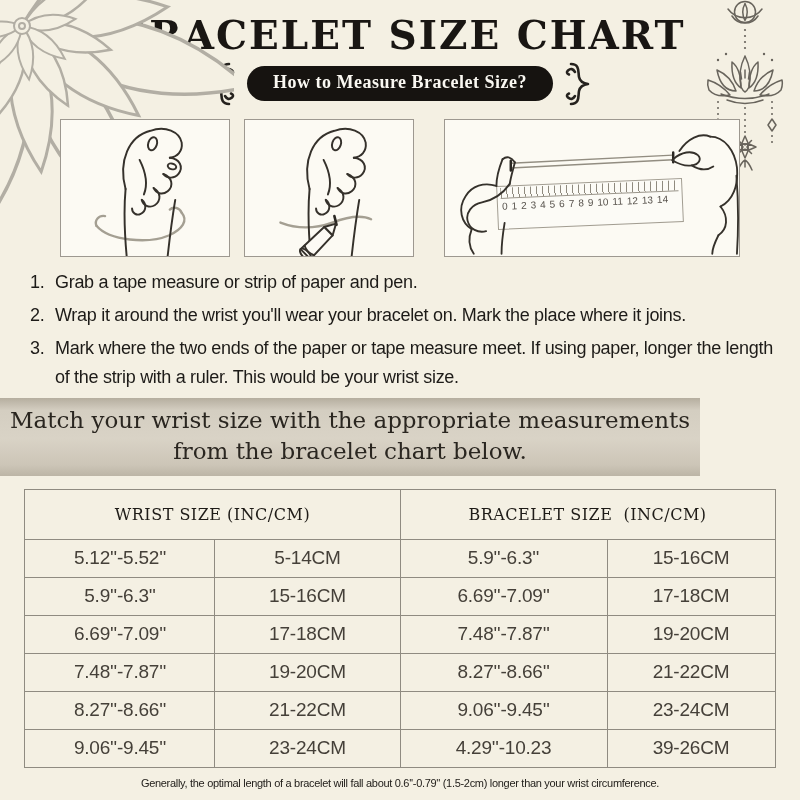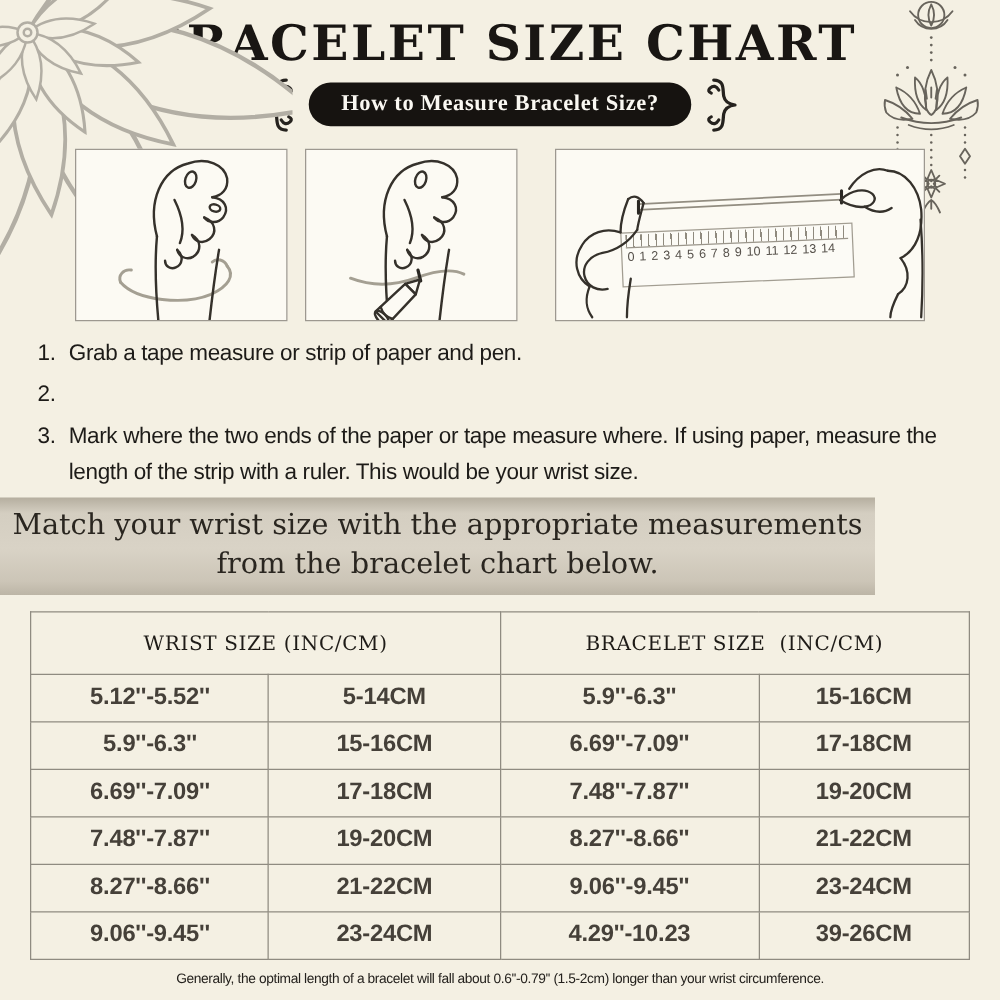--- a/index.html
+++ b/index.html
@@ -69,21 +69,21 @@
     font-family:"DejaVu Serif",serif;font-size:23px;line-height:31px;color:#2a2620;
     background:linear-gradient(180deg,#b5ae9f 0%,#d4cec1 16%,#d9d3c6 52%,#ccc5b7 86%,#bcb5a6 100%);
   }
   
   table.size{width:750px;margin:13px auto 0;border-collapse:collapse;table-layout:fixed}
   table.size th{
     font-family:"DejaVu Serif",serif;font-weight:400;font-size:16px;letter-spacing:.5px;
     color:#1e1b17;height:47px;border:1px solid #8f8b81;
   }
   table.size td{
-    height:35px;text-align:center;font-size:19px;font-weight:700;letter-spacing:-0.2px;
+    height:35px;text-align:center;font-size:19px;font-weight:400;letter-spacing:-0.2px;
     color:#454039;border:1px solid #8f8b81;
   }
   
   .footnote{
     margin-top:9px;text-align:center;font-size:11px;font-weight:500;
     letter-spacing:-0.3px;color:#24211d;
   }
 </style>
 </head>
 <body>
@@ -265,24 +265,25 @@
     </div>
   </div>
 
   <div class="steps">
     <div class="step">
       <span class="num">1.</span>
       <span class="txt">Grab a tape measure or strip of paper and pen.</span>
     </div>
     <div class="step">
       <span class="num">2.</span>
+      <span class="txt">Wrap it around the wrist you'll wear your bracelet on. Mark the place where it joins.</span>
     </div>
     <div class="step">
       <span class="num">3.</span>
-      <span class="txt">Mark where the two ends of the paper or tape measure where. If using paper, measure the length of the strip with a ruler. This would be your wrist size.</span>
+      <span class="txt">Mark where the two ends of the paper or tape measure meet. If using paper, longer the length of the strip with a ruler. This would be your wrist size.</span>
     </div>
   </div>
 
   <div class="banner">
     <div>Match your wrist size with the appropriate measurements</div>
     <div>from the bracelet chart below.</div>
   </div>
 
   <table class="size">
     <colgroup>

